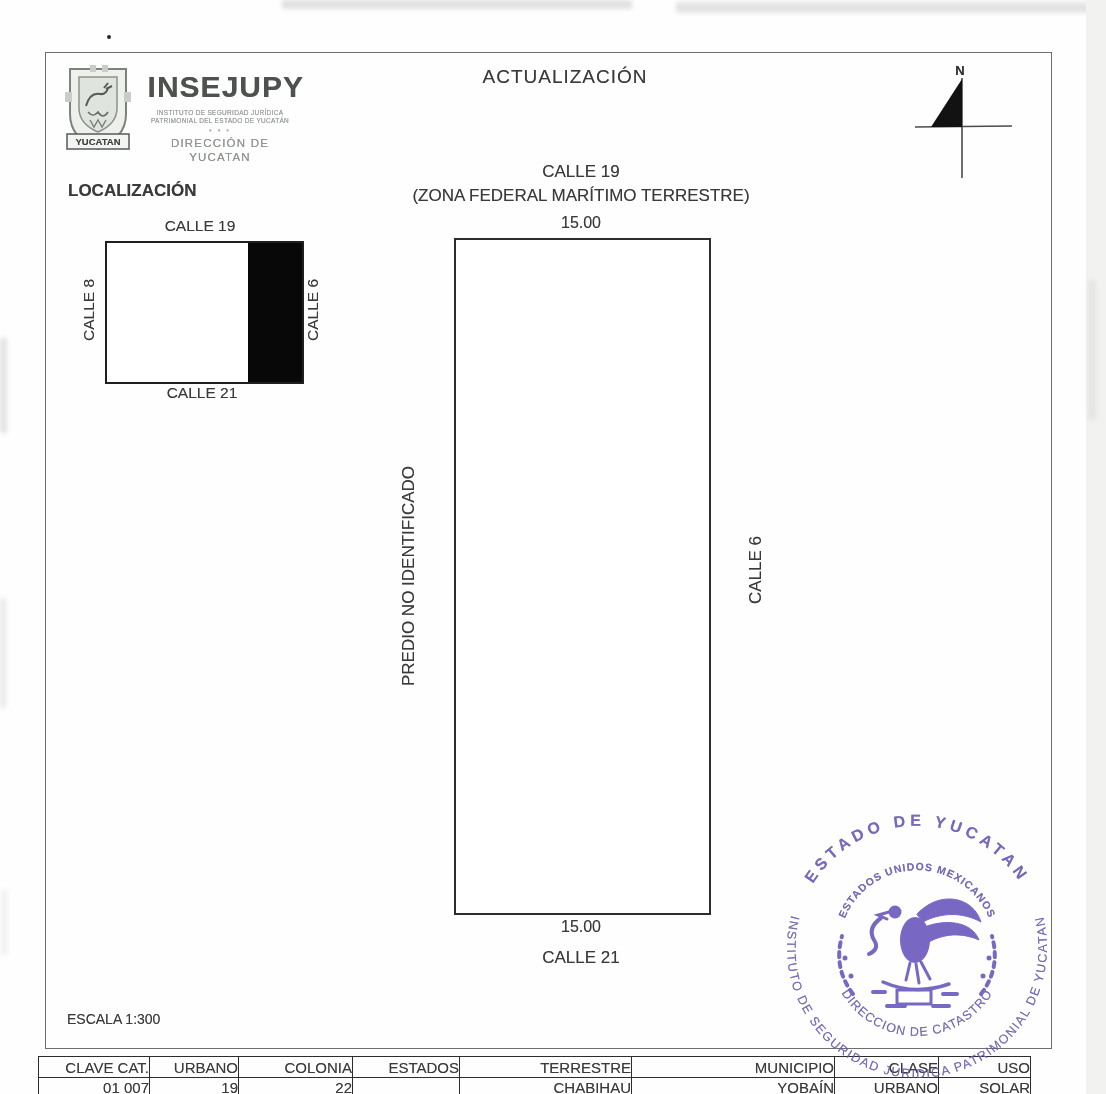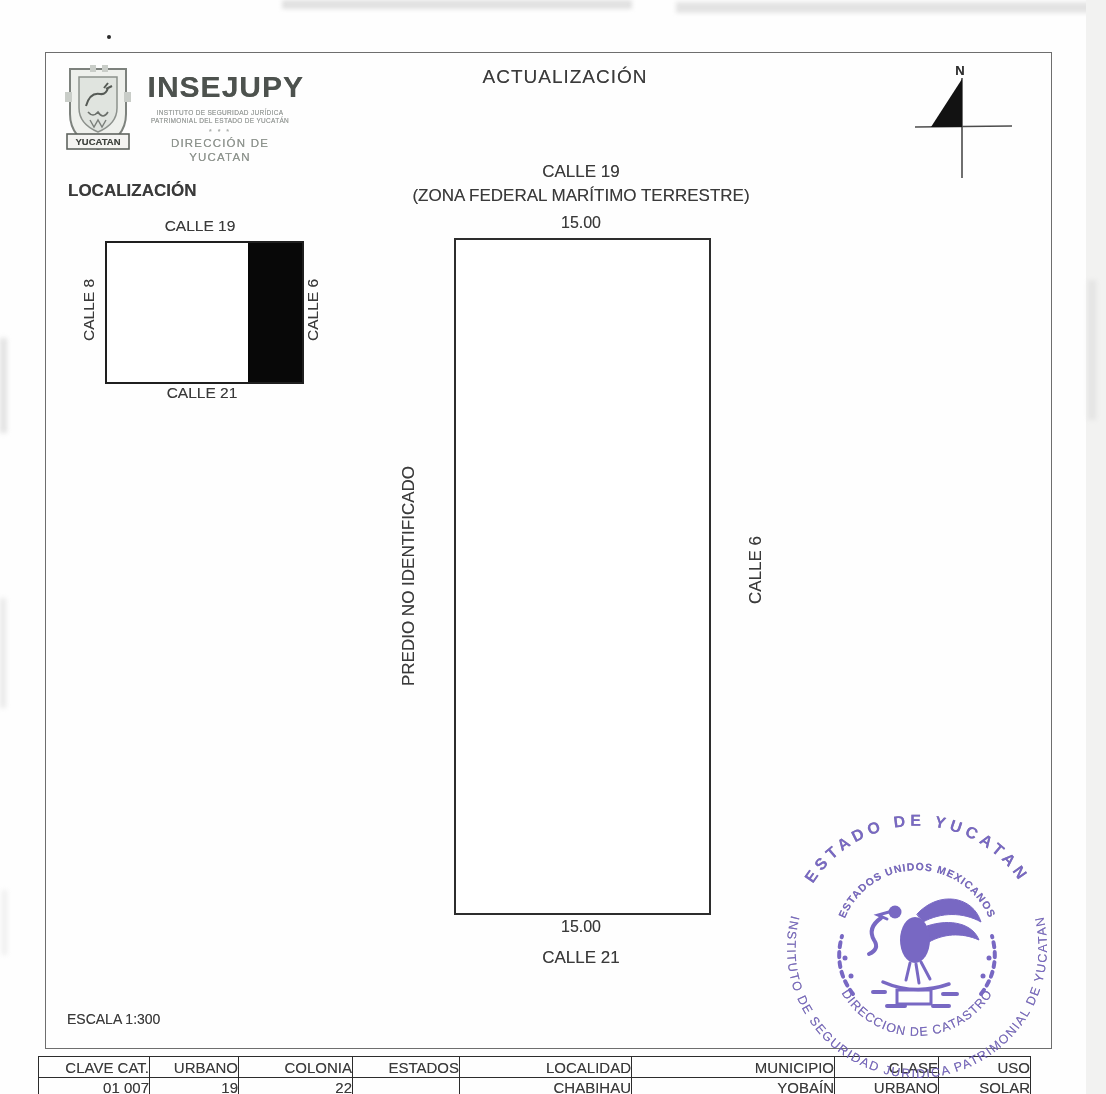--- a/index.html
+++ b/index.html
@@ -153,21 +153,21 @@
         <col style="width:203px">
         <col style="width:104px">
         <col style="width:92px">
     </colgroup>
     <tbody>
         <tr class="hdr">
       <td>CLAVE CAT.</td>
       <td>URBANO</td>
       <td>COLONIA</td>
       <td>ESTADOS</td>
-      <td>LOCALIDAD</td>
+      <td>TERRESTRE</td>
       <td>MUNICIPIO</td>
       <td>CLASE</td>
       <td>USO</td>
     </tr>
     <tr class="val">
       <td>01 007</td>
       <td>19</td>
       <td>22</td>
       <td></td>
       <td>CHABIHAU</td>

